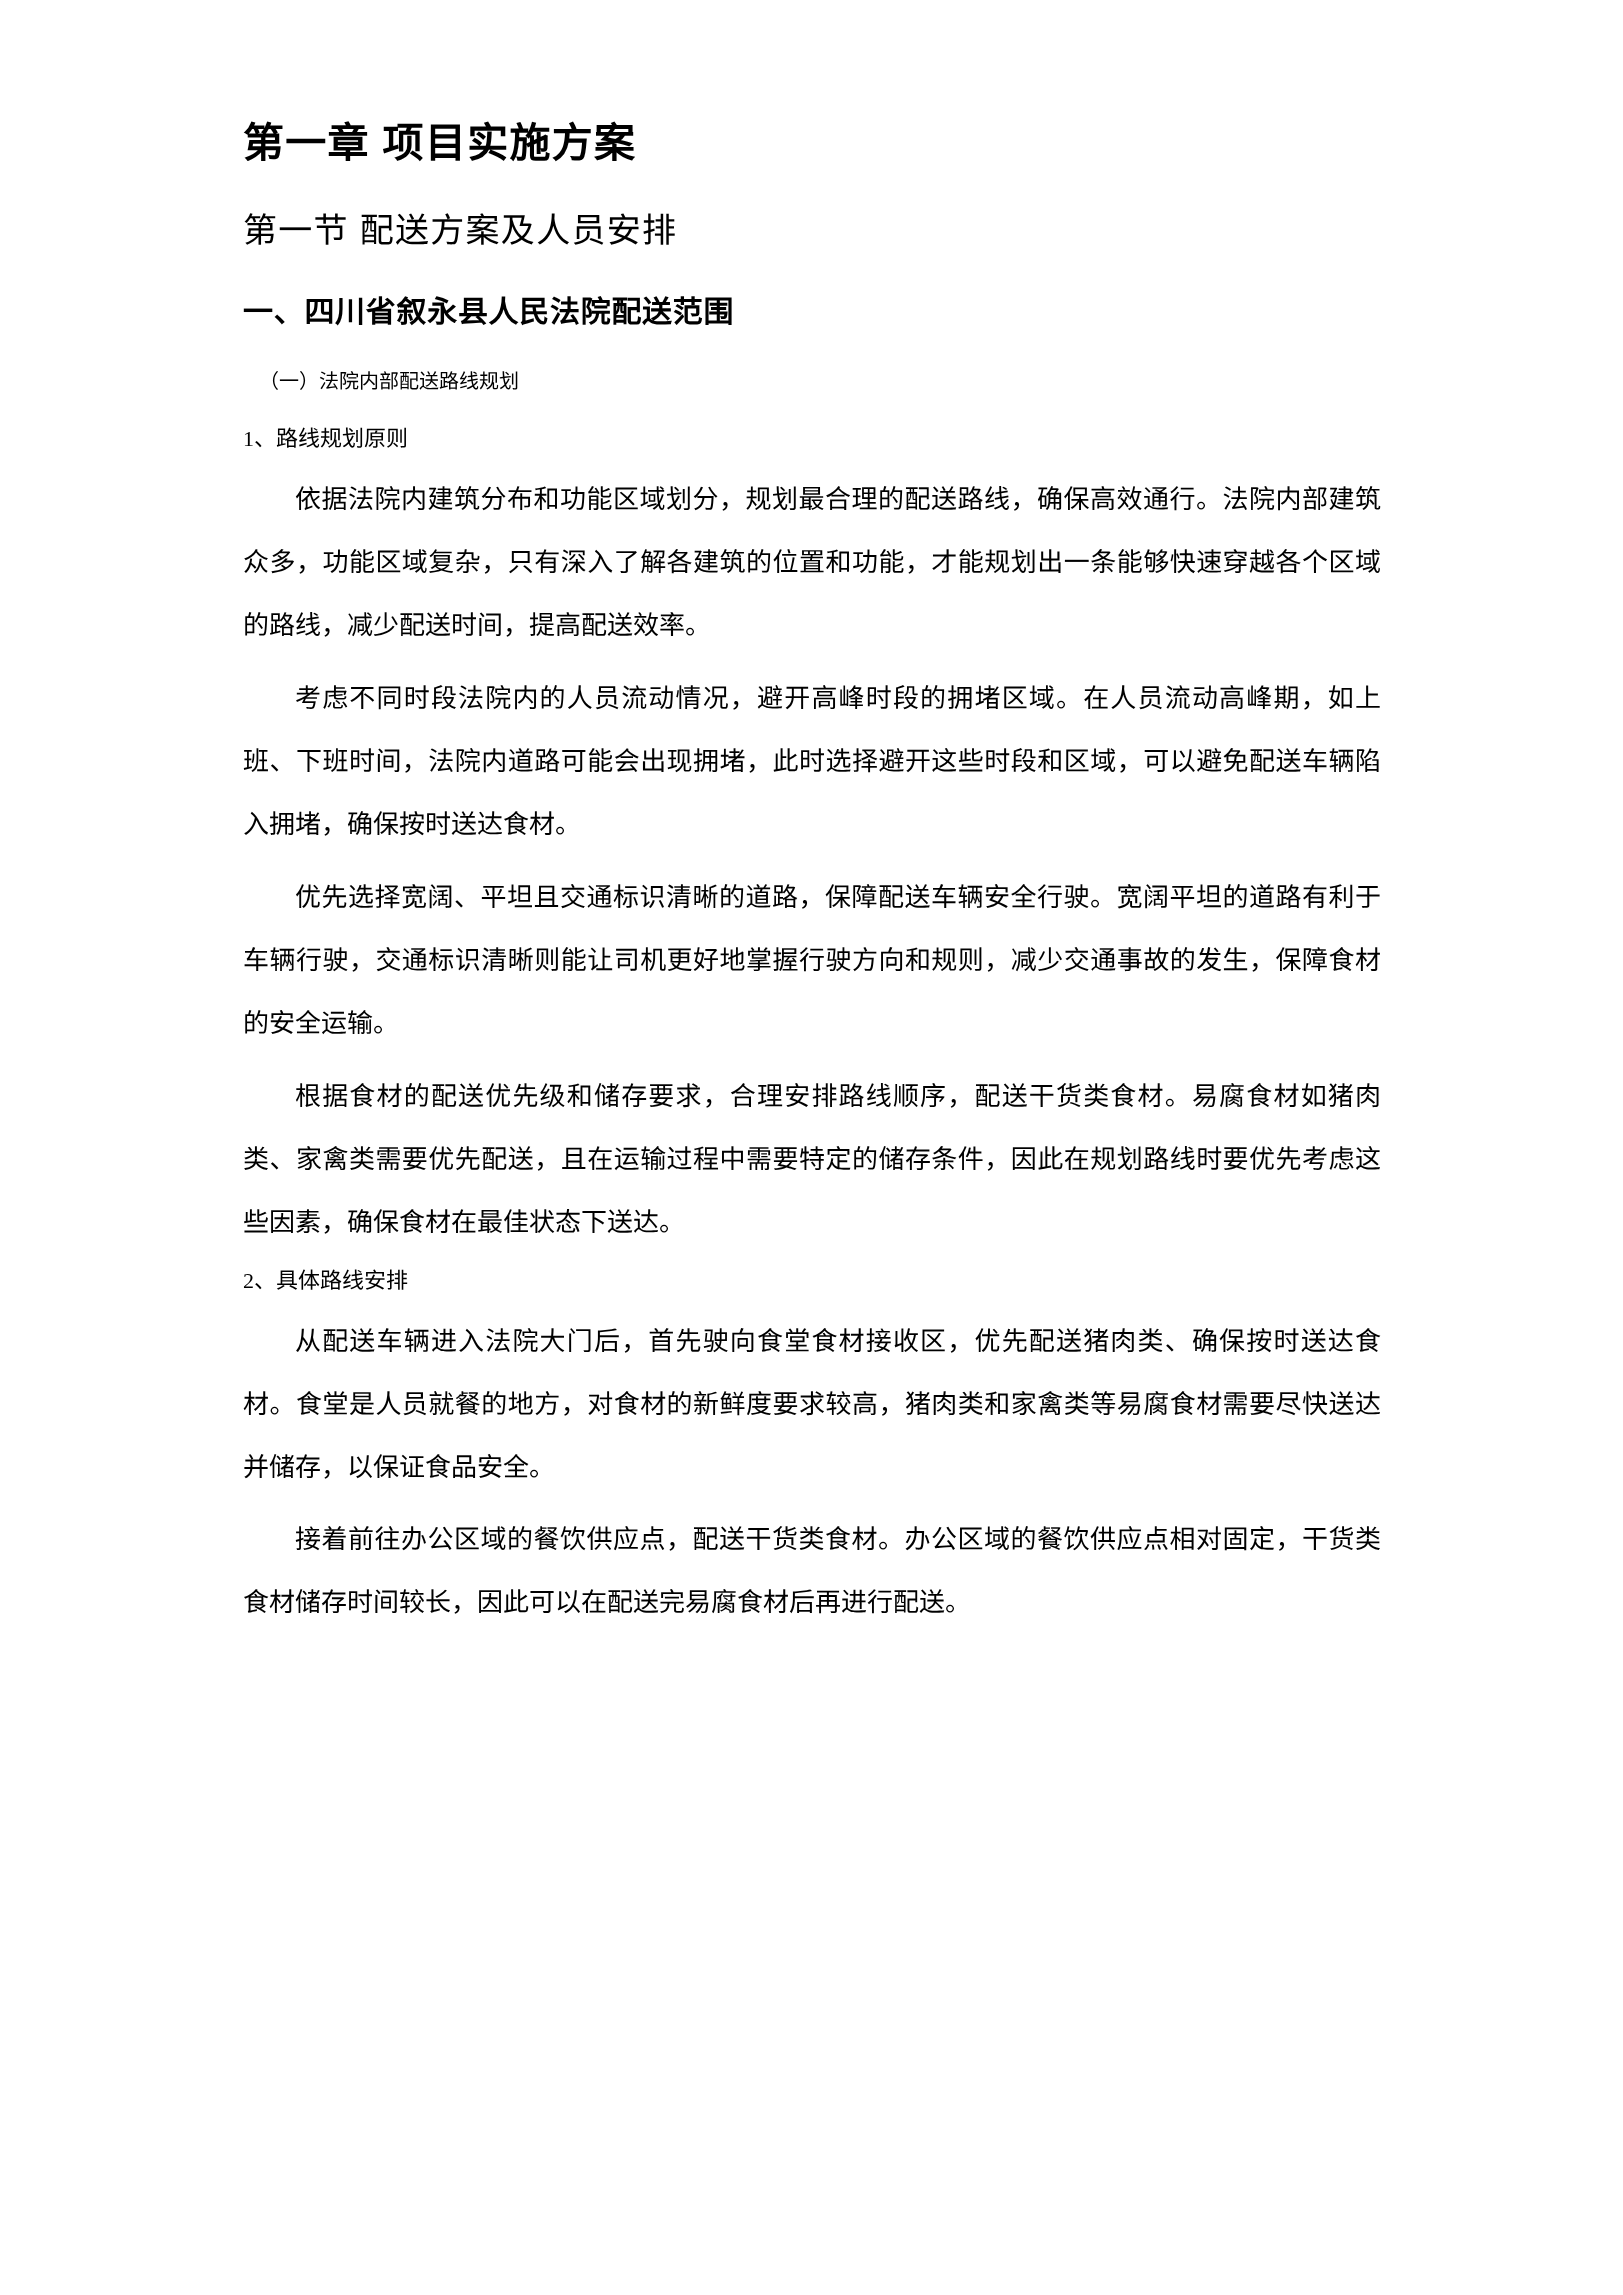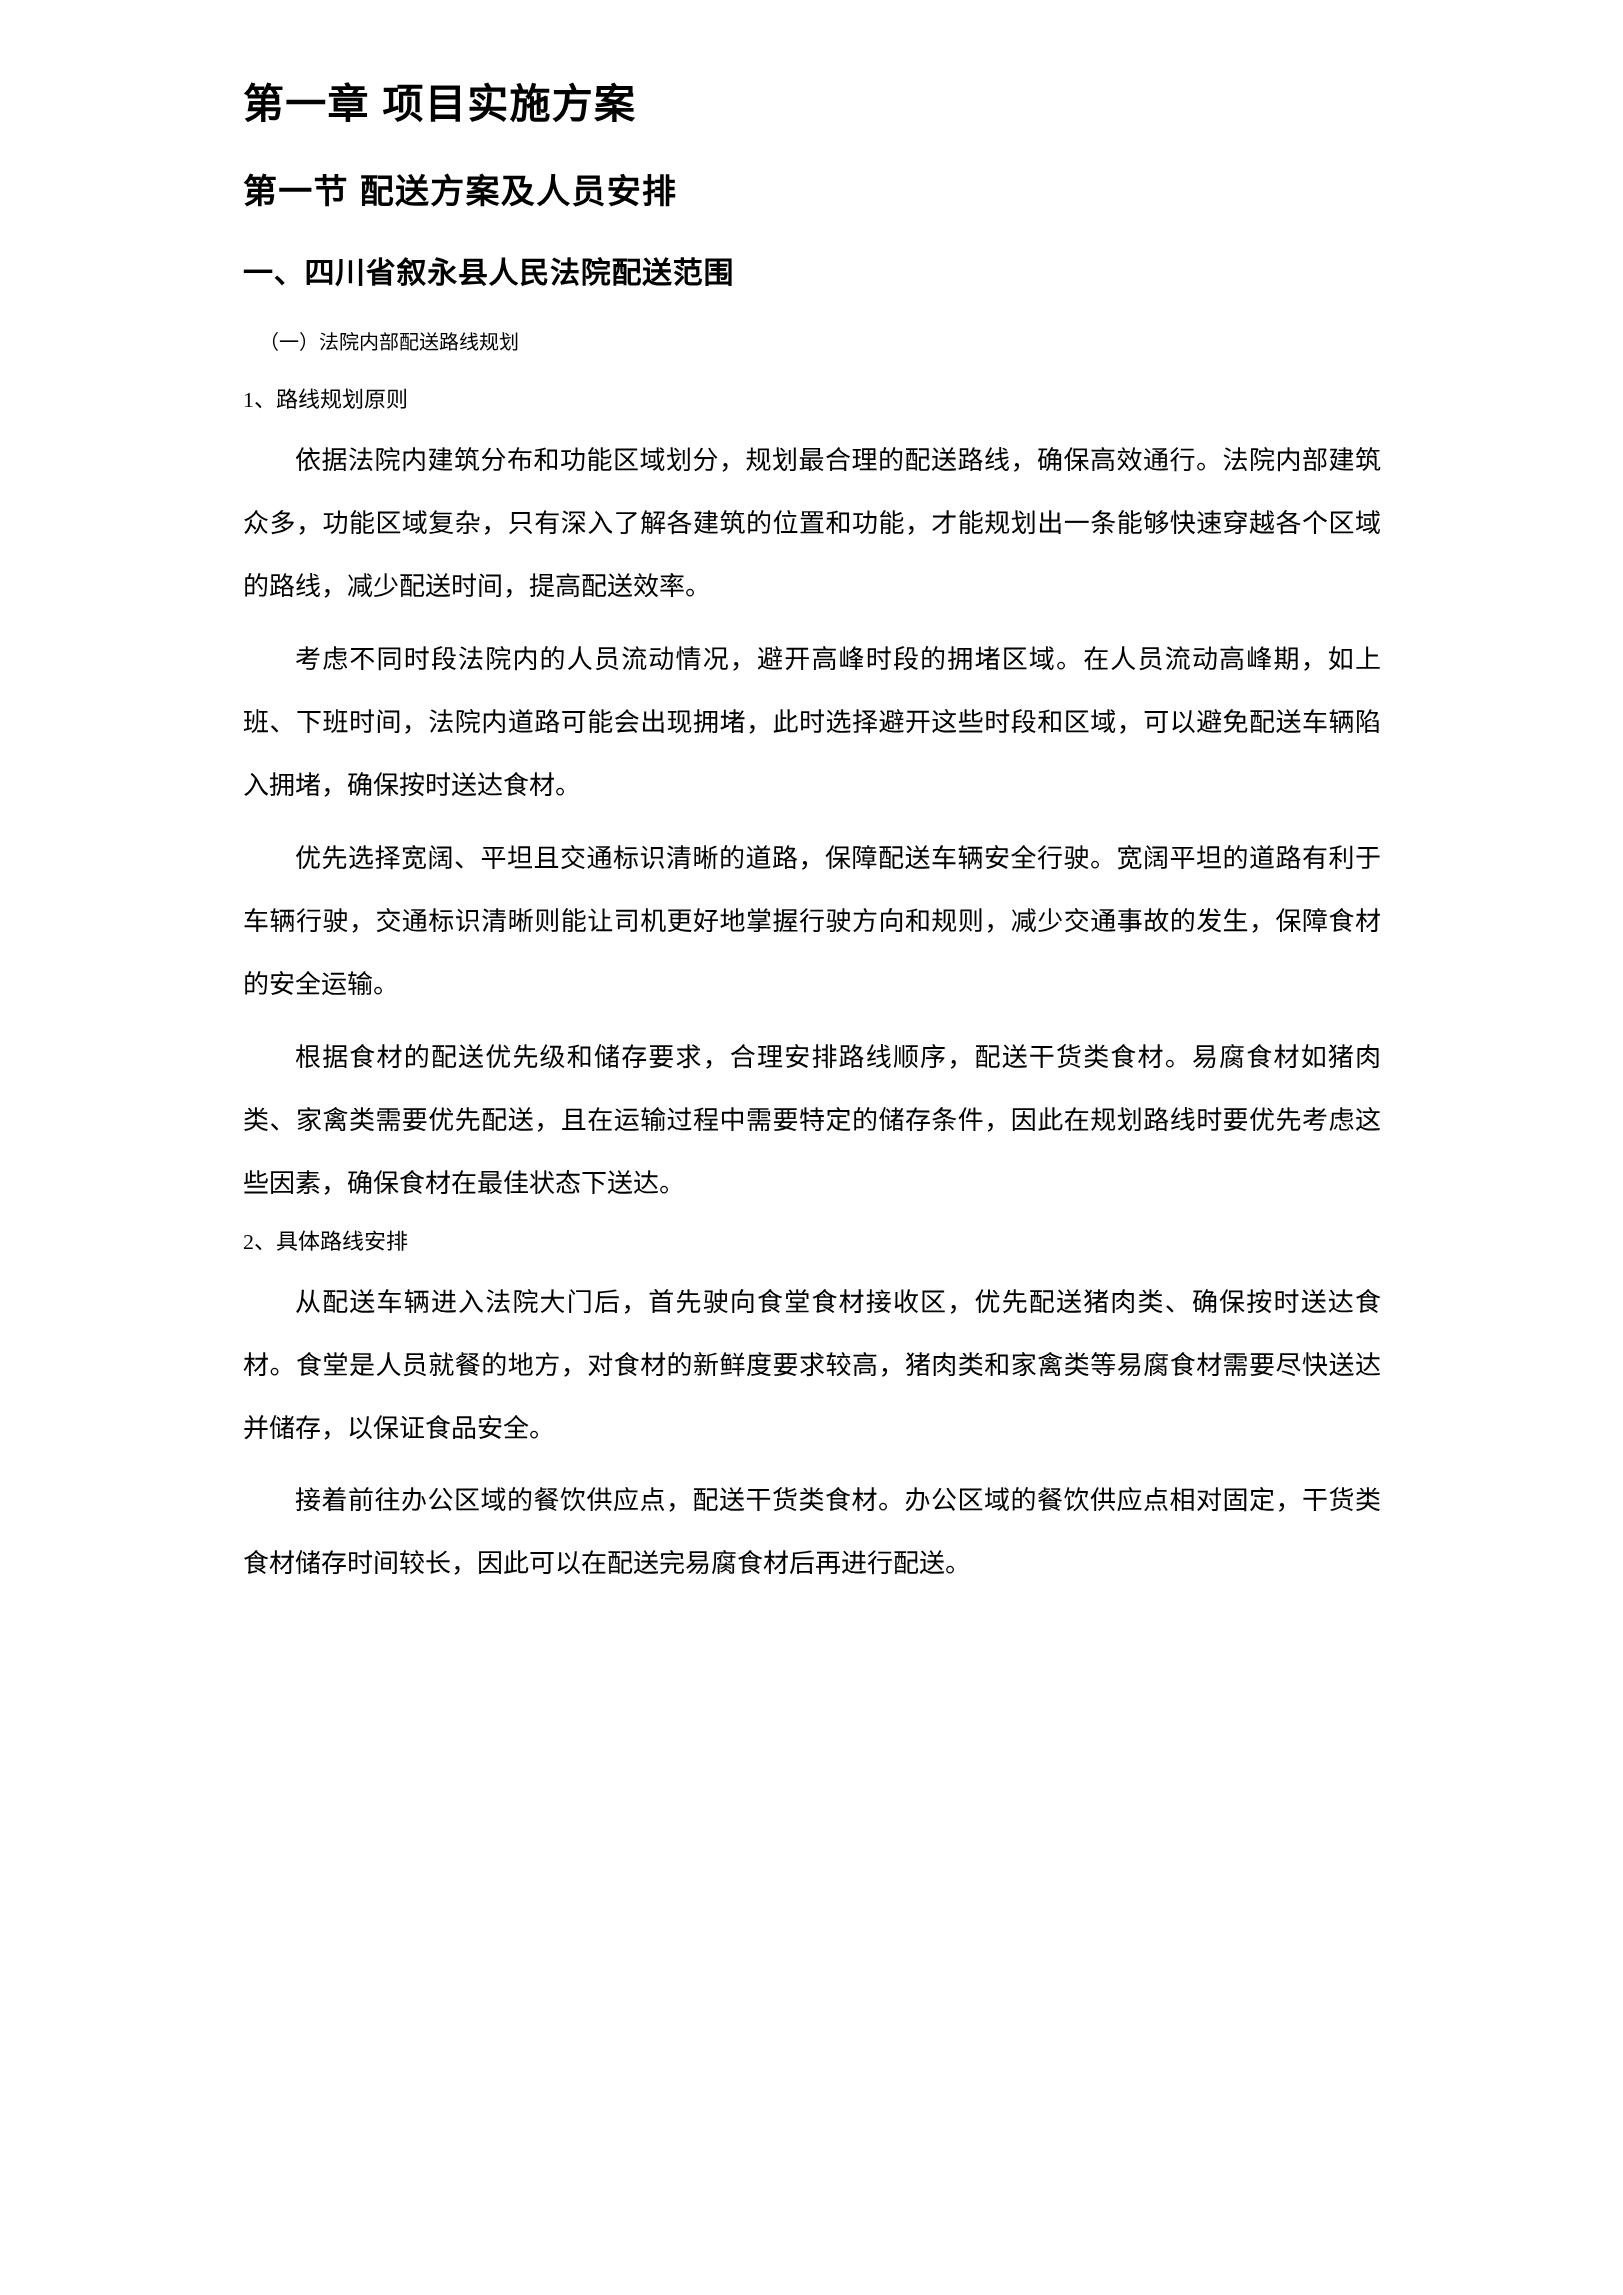--- a/index.html
+++ b/index.html
@@ -6,36 +6,36 @@
     margin: 0;
     padding: 0;
     background: #ffffff;
   }
   .page {
     position: relative;
     width: 1623px;
     height: 2169px;
     box-sizing: border-box;
     background: #ffffff;
-    padding: 78px 242px 131px 243px;
+    padding: 117px 242px 131px 243px;
     overflow: hidden;
     font-family: "Liberation Serif", "DejaVu Serif", serif;
     color: #000000;
   }
   .chapter-title {
     font-family: "Liberation Sans", "DejaVu Sans", sans-serif;
     font-weight: bold;
     font-size: 41px;
     line-height: 52px;
     margin: 0 0 39px 0;
     letter-spacing: 1.3px;
   }
   .section-title {
     font-family: "Liberation Sans", "DejaVu Sans", sans-serif;
-    font-weight: bold;
+    font-weight: normal;
     font-size: 34px;
     line-height: 44px;
     margin: 0 0 43px 0;
     letter-spacing: 1.3px;
   }
   .subsection-title {
     font-family: Liberation Mono, monospace;
     font-weight: bold;
     font-size: 30px;
     line-height: 39px;

